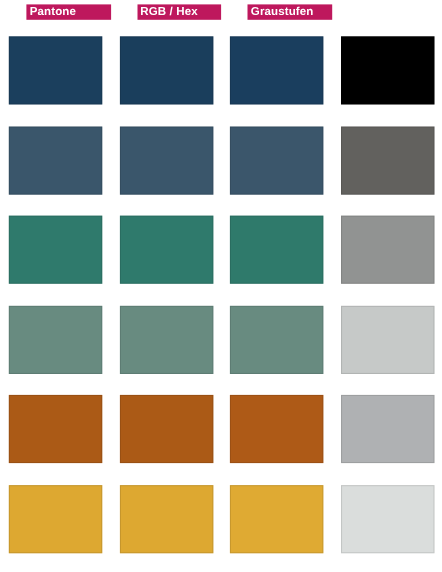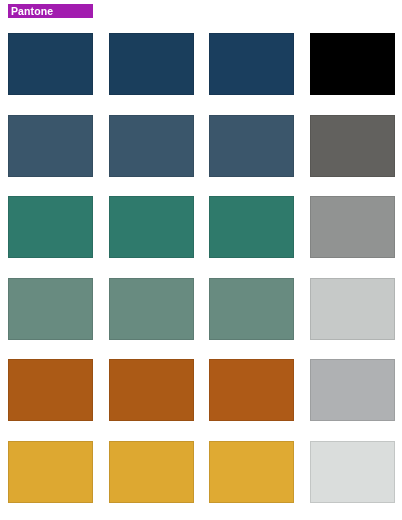--- a/index.html
+++ b/index.html
@@ -32,28 +32,28 @@
   .header-cell {
     width: 100.5px;
     height: 30px;
     display: flex;
     align-items: flex-start;
     justify-content: flex-start;
     padding-top: 4px;
   }
 
   .header-bar {
-    background: #a21caf;
+    background: #be185d;
     color: #ffffff;
     font-size: 10.5px;
     font-weight: bold;
     line-height: 14px;
     height: 14px;
     width: 85px;
-    margin-left: 8px;
+    margin-left: 24px;
     padding-left: 3px;
     letter-spacing: 0.1px;
     white-space: nowrap;
     overflow: hidden;
     font-family: "Liberation Sans", sans-serif;
   }
 
   
   .swatch-grid {
     position: absolute;
@@ -87,20 +87,26 @@
 </style>
 </head>
 <body>
 
 <div id="palette-sheet" style="background-color: rgb(255, 255, 255);">
 
   <div class="header-row">
     <div class="header-cell">
       <div class="header-bar">Pantone</div>
     </div>
+    <div class="header-cell">
+      <div class="header-bar">RGB / Hex</div>
+    </div>
+    <div class="header-cell">
+      <div class="header-bar">Graustufen</div>
+    </div>
   </div>
 
   <div class="swatch-grid">
 
     <div class="swatch-row">
       <div class="swatch-cell">
         <div class="swatch" style="background-color: rgb(27, 63, 93);"></div>
       </div>
       <div class="swatch-cell">
         <div class="swatch" style="background-color: rgb(26, 62, 92);"></div>

